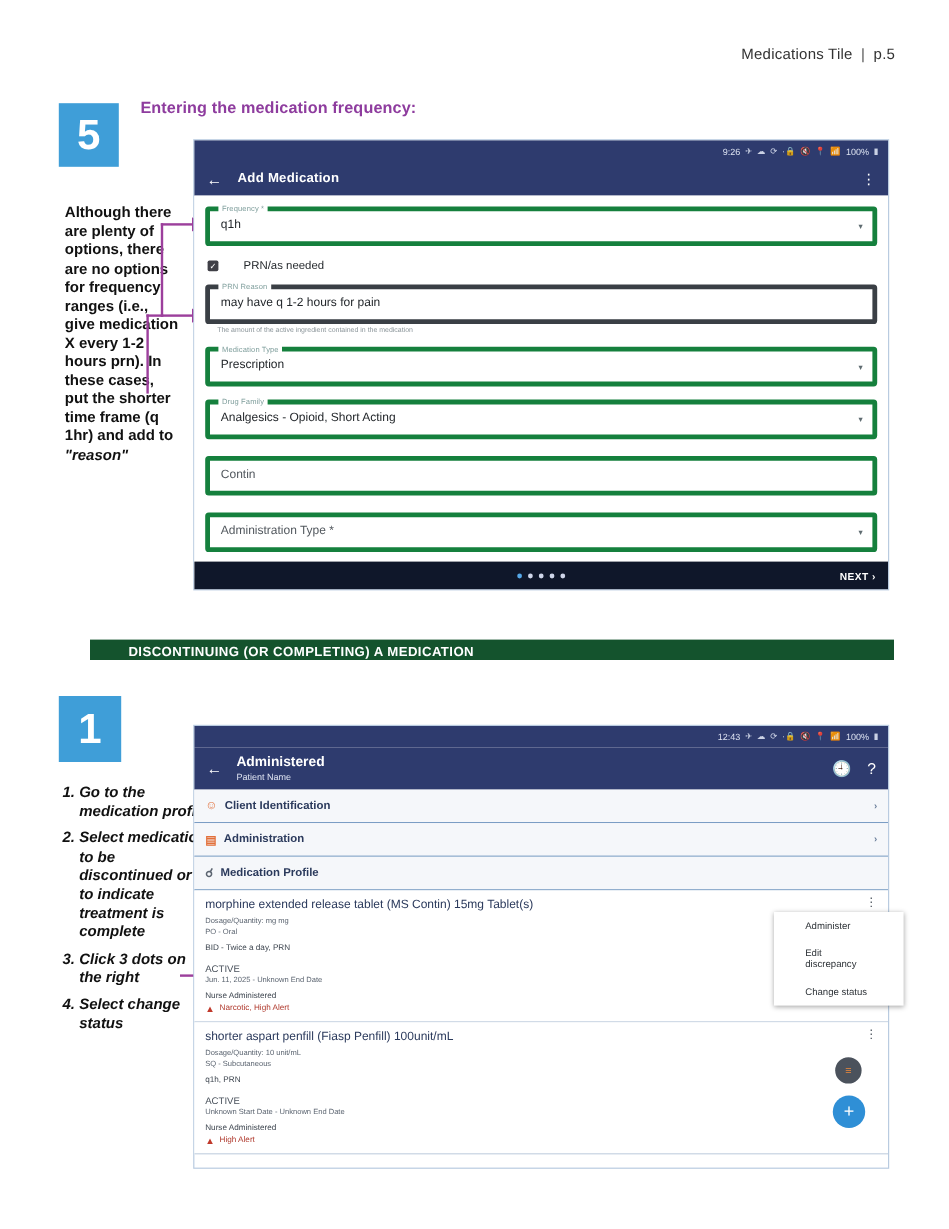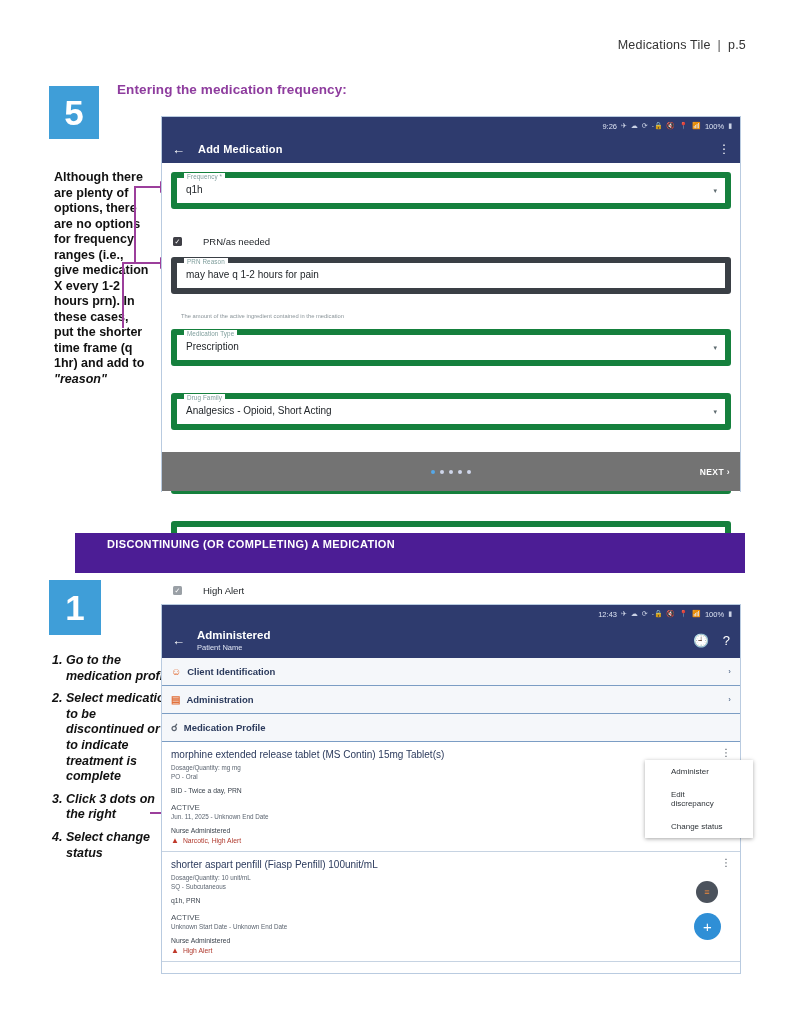--- a/index.html
+++ b/index.html
@@ -31,22 +31,22 @@
   #step1 { left:49px; top:580px; width:52px; height:55px; }
 
   .step-title {
     position:absolute; left:117px; top:82px;
     font-size:13.5px; font-weight:700; color:#8e3c9e;
     letter-spacing:.1px;
   }
 
   
   .section-band {
-    position:absolute; left:75px; top:533px; width:670px; height:40px;
-    background:#4c1d95;
+    position:absolute; left:75px; top:533px; width:670px; height:17px;
+    background:#14532d;
   }
   .section-band span {
     position:absolute; left:32px; top:5px;
     color:#fff; font-size:11px; font-weight:700; letter-spacing:.35px;
   }
 
   
   .annot {
     position:absolute;
     font-size:12.5px; line-height:15.5px; font-weight:700;
@@ -98,22 +98,22 @@
     display:flex; align-items:center; padding:0 10px;
   }
   .appbar .back { font-size:13px; margin-right:13px; }
   .appbar .title { font-size:11px; font-weight:600; letter-spacing:.2px; }
   .appbar .spacer { flex:1; }
   .appbar .kebab { font-size:12px; letter-spacing:0; line-height:9px; }
 
   .form-area { padding:9px 9px 0 9px; background:#fff; }
 
   .field {
-    position:relative; border:6px solid #15803d; border-radius:3px;
-    height:25px; margin-bottom:27px; background:#fff;
+    position:relative; border:4px solid #15803d; border-radius:3px;
+    height:25px; margin-bottom:11px; background:#fff;
   }
   .field .flabel {
     position:absolute; top:-5px; left:7px; background:#fff;
     padding:0 3px; font-size:6.3px; color:#7f9e9c; letter-spacing:.1px;
   }
   .field .fvalue {
     position:absolute; left:9px; top:6px;
     font-size:10px; color:#23272b;
   }
   .field .fplace {
@@ -135,22 +135,22 @@
     margin:0 0 10px 2px; font-size:9.5px; color:#23272b;
   }
   .chk {
     width:9px; height:9px; border-radius:1.5px;
     background:#3f3f46; color:#fff; font-size:7px;
     display:flex; align-items:center; justify-content:center;
   }
   .chk.grey { background:#9aa0a6; }
 
   .bottombar {
-    position:absolute; left:0; bottom:0; width:100%; height:39px;
-    background:#737373; display:flex; align-items:center;
+    position:absolute; left:0; bottom:0; width:100%; height:23px;
+    background:#0f172a; display:flex; align-items:center;
   }
   .dots { position:absolute; left:50%; transform:translateX(-50%); display:flex; gap:5px; }
   .dots i { width:4px; height:4px; border-radius:50%; background:#cfd6ea; display:block; }
   .dots i.on { background:#56a8e8; }
   .nextbtn {
     position:absolute; right:10px; color:#fff; font-size:8.5px;
     font-weight:700; letter-spacing:.4px;
   }
 
   

